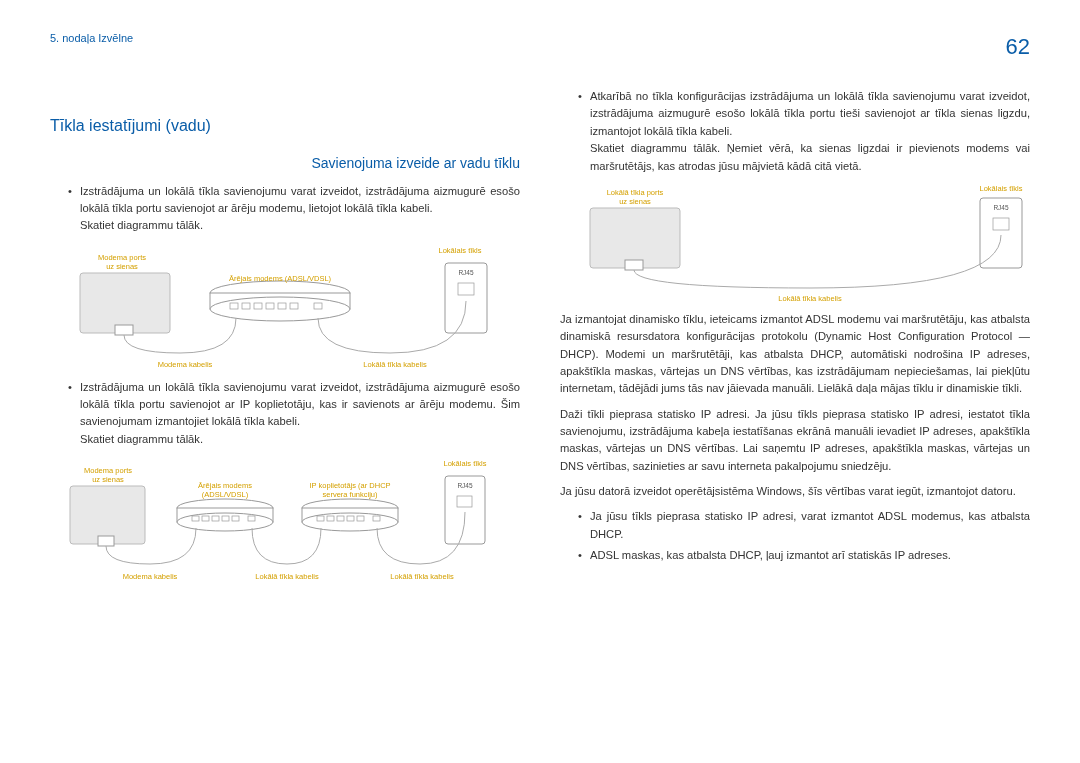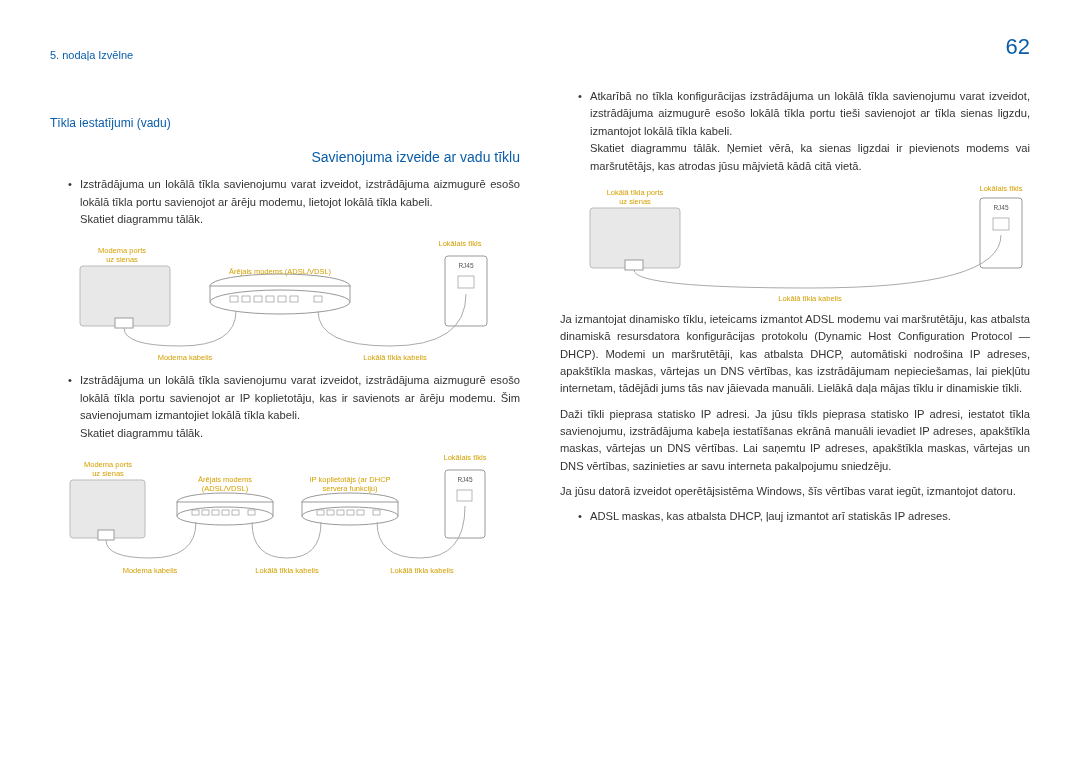--- a/index.html
+++ b/index.html
@@ -10,40 +10,40 @@
     background: #fff;
     color: #333;
     font-size: 11.2px;
     line-height: 1.55;
     position: relative;
     padding: 30px 50px 30px 50px;
   }
   .header {
     display: flex;
     justify-content: space-between;
-    align-items: flex-end;
+    align-items: flex-start;
     margin-bottom: 20px;
   }
   .breadcrumb {
     color: #0a5da8;
     font-size: 11px;
   }
   .page-number {
     color: #0a5da8;
     font-size: 22px;
     font-weight: 400;
   }
   .columns {
     display: flex;
     gap: 40px;
   }
   .col { flex: 1; min-width: 0; }
   h1.title {
     color: #0a5da8;
-    font-size: 12px;
+    font-size: 16px;
     font-weight: 400;
     margin: 30px 0 14px 0;
   }
   h2.subtitle {
     color: #0a5da8;
     font-size: 14px;
     font-weight: 400;
     margin-bottom: 8px;
     text-align: right;
   }
@@ -201,16 +201,19 @@
 
       <path class="d-cable" d="M 54 87 Q 54 105 230 105 Q 421 105 421 52"></path>
       <text class="d-label" x="230" y="118">Lokālā tīkla kabelis</text>
     </svg>
 
     <div class="para">Ja izmantojat dinamisko tīklu, ieteicams izmantot ADSL modemu vai maršrutētāju, kas atbalsta dinamiskā resursdatora konfigurācijas protokolu (Dynamic Host Configuration Protocol — DHCP). Modemi un maršrutētāji, kas atbalsta DHCP, automātiski nodrošina IP adreses, apakštīkla maskas, vārtejas un DNS vērtības, kas izstrādājumam nepieciešamas, lai piekļūtu internetam, tādējādi jums tās nav jāievada manuāli. Lielākā daļa mājas tīklu ir dinamiskie tīkli.</div>
     <div class="para">Daži tīkli pieprasa statisko IP adresi. Ja jūsu tīkls pieprasa statisko IP adresi, iestatot tīkla savienojumu, izstrādājuma kabeļa iestatīšanas ekrānā manuāli ievadiet IP adreses, apakštīkla maskas, vārtejas un DNS vērtības. Lai saņemtu IP adreses, apakštīkla maskas, vārtejas un DNS vērtības, sazinieties ar savu interneta pakalpojumu sniedzēju.</div>
     <div class="para">Ja jūsu datorā izveidot operētājsistēma Windows, šīs vērtības varat iegūt, izmantojot datoru.</div>
 
     <div class="bullet">
+      <div class="bullet-text">Ja jūsu tīkls pieprasa statisko IP adresi, varat izmantot ADSL modemus, kas atbalsta DHCP.</div>
+    </div>
+    <div class="bullet">
       <div class="bullet-text">ADSL maskas, kas atbalsta DHCP, ļauj izmantot arī statiskās IP adreses.</div>
     </div>
   </div>
 </div>
 
 </body></html>

